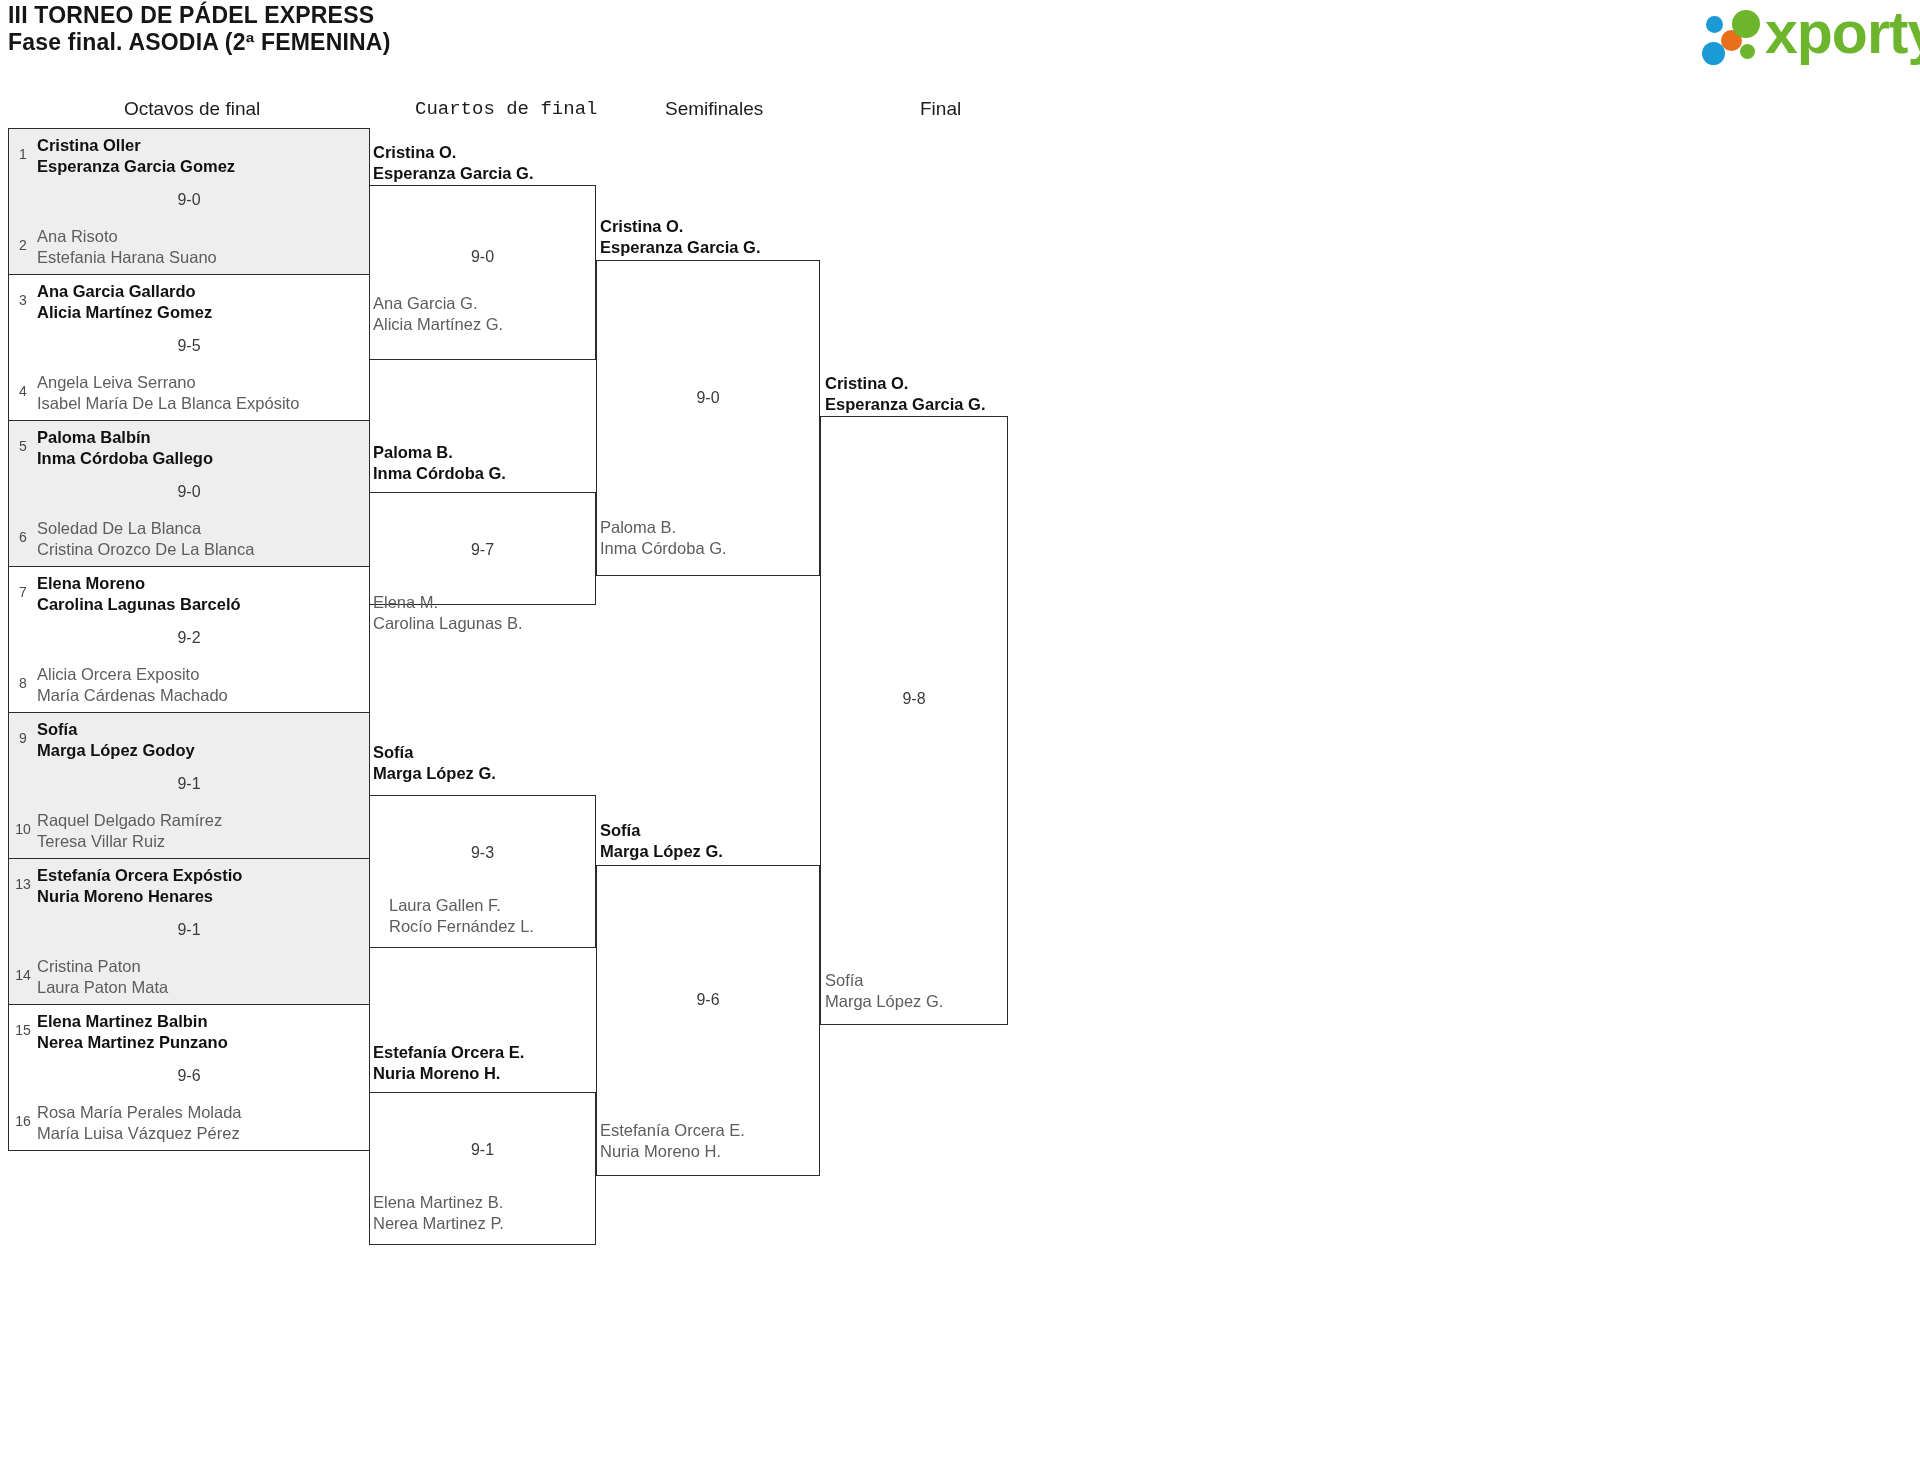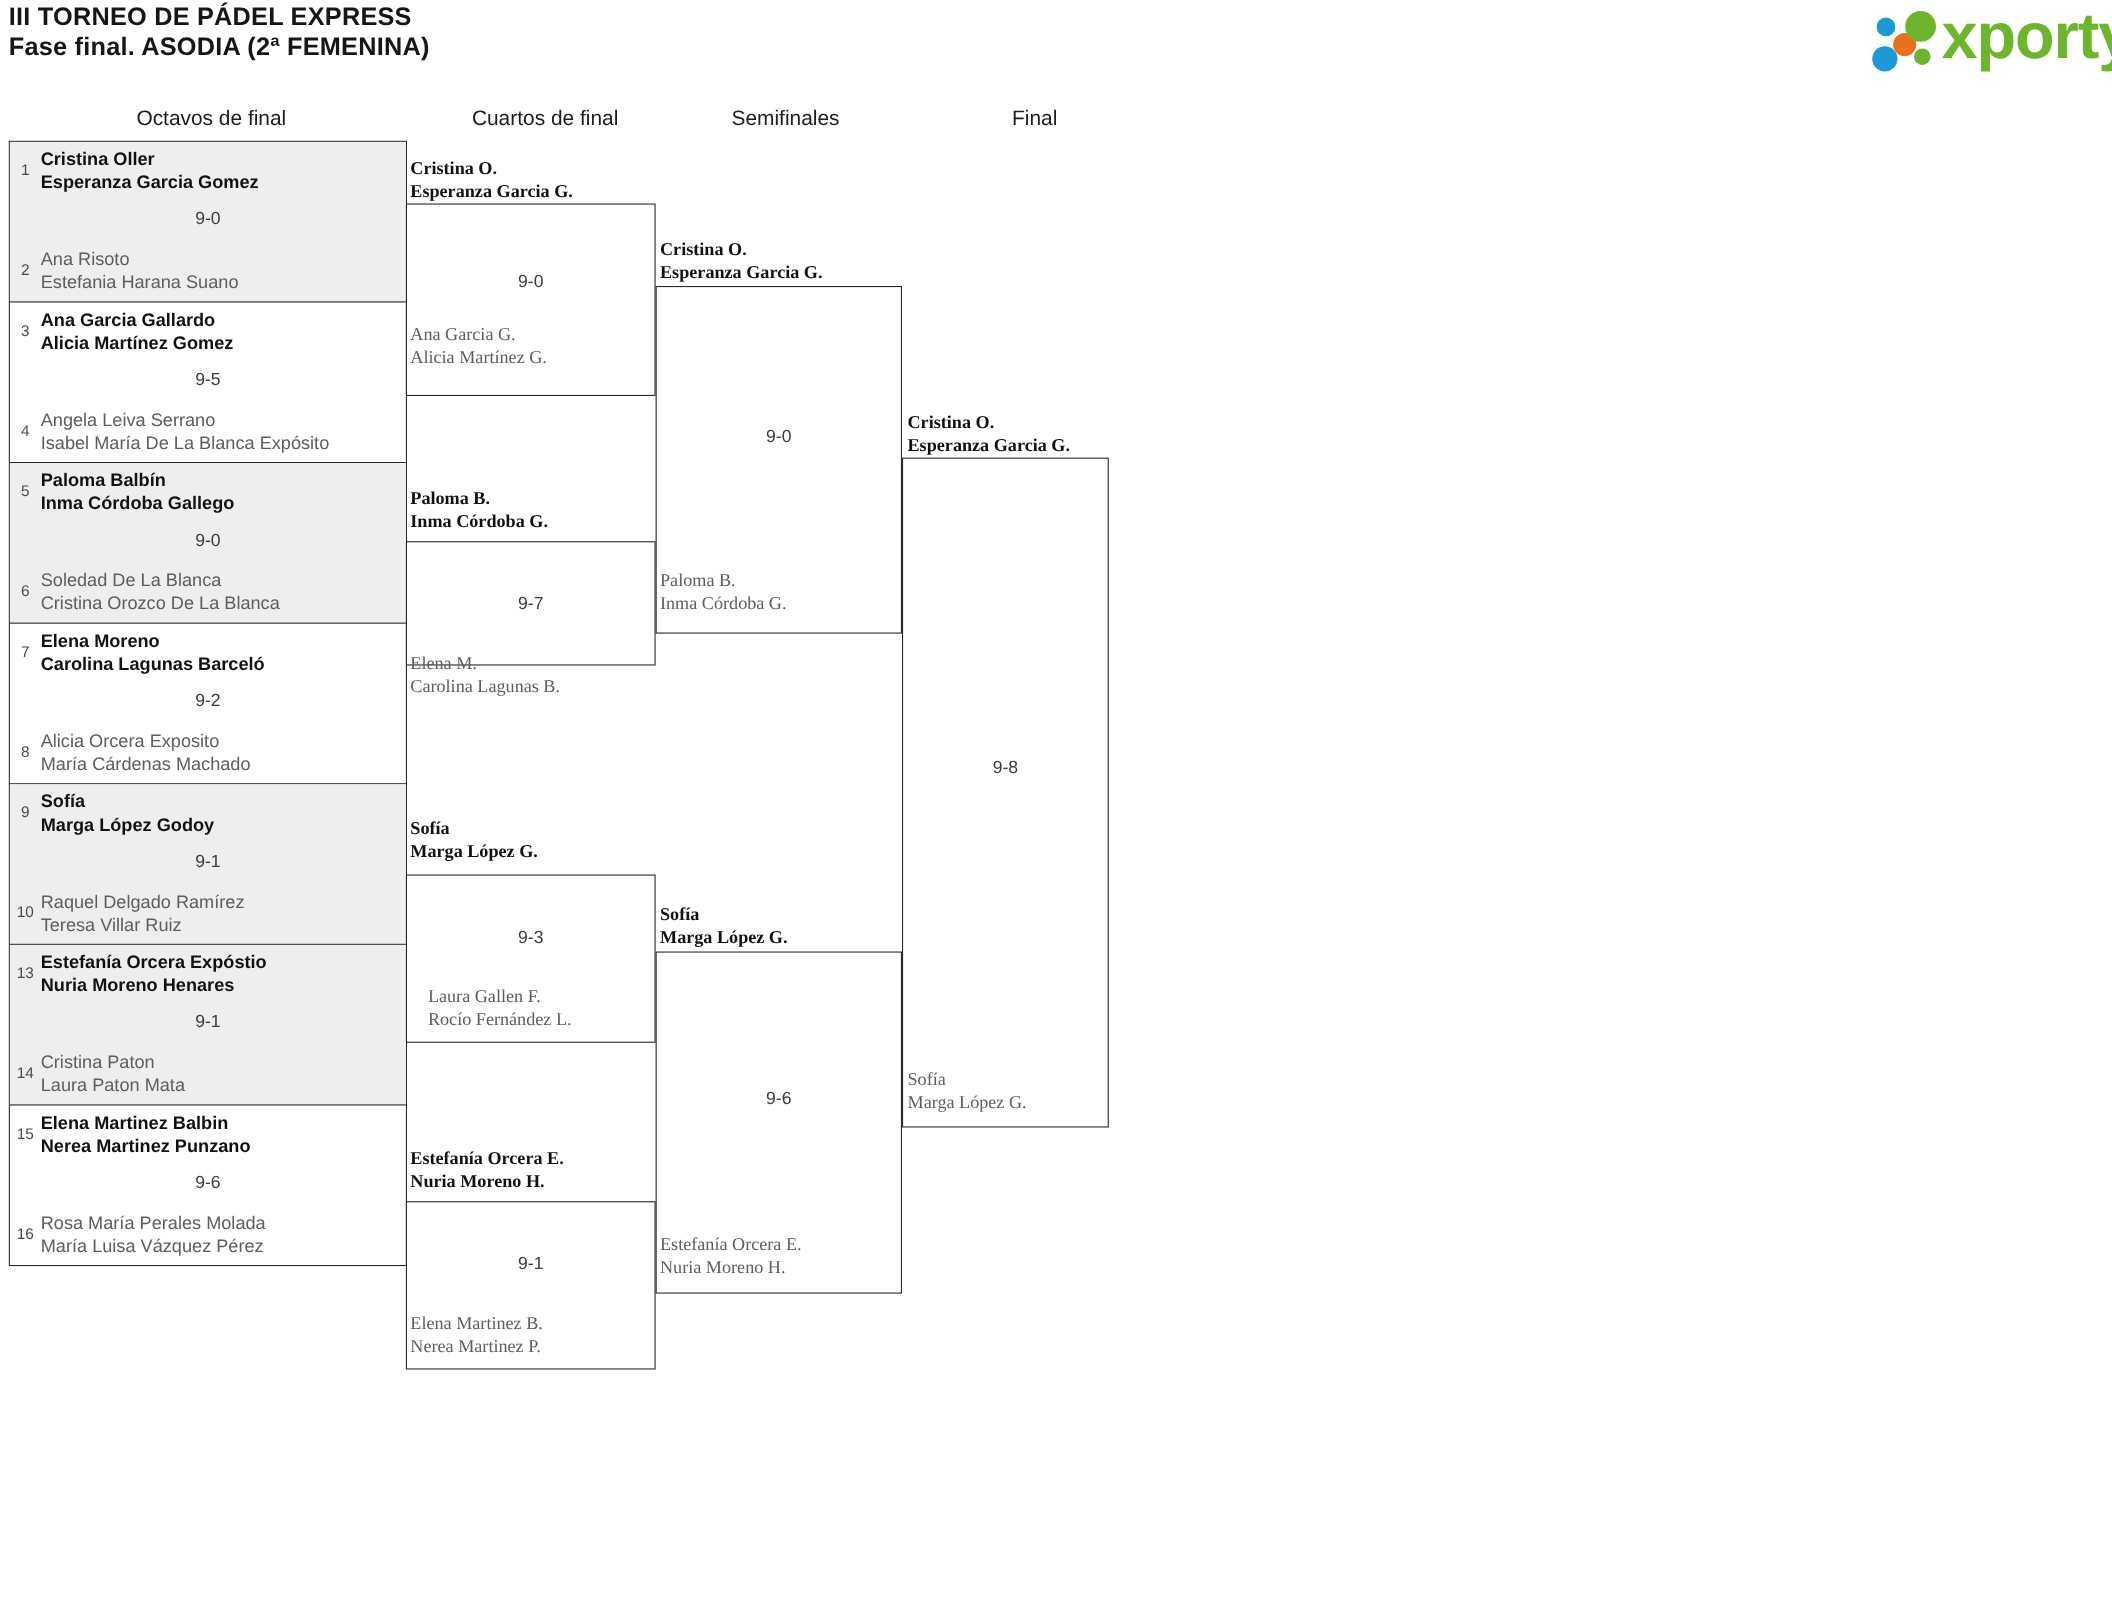--- a/index.html
+++ b/index.html
@@ -129,21 +129,20 @@
     width: 100%;
     text-align: center;
     font-size: 16px;
     color: #3b3b3b;
   }
 
   
   .adv {
     position: absolute;
     white-space: nowrap;
-    font-family: Liberation Serif, serif;
   }
   .adv div {
     font-size: 16.5px;
     line-height: 21px;
   }
   .adv.w div { font-weight: bold; color: #111111; }
   .adv.l div { font-weight: normal; color: #5d5d5d; }
 </style>
 </head>
 <body>
@@ -156,21 +155,21 @@
 <div id="brand-logo">
   <span class="logo-dot" style="left:4px;  top:8px;  width:17px; height:17px; background:#1b9ad6;"></span>
   <span class="logo-dot" style="left:19px; top:22px; width:21px; height:21px; background:#e8701a;"></span>
   <span class="logo-dot" style="left:0px;  top:34px; width:23px; height:23px; background:#1b9ad6;"></span>
   <span class="logo-dot" style="left:30px; top:2px;  width:28px; height:28px; background:#6cb52d;"></span>
   <span class="logo-dot" style="left:38px; top:36px; width:15px; height:15px; background:#6cb52d;"></span>
   <span class="wordmark">xporty</span>
 </div>
 
 <div class="round-heading" style="left:124px; top:98px;">Octavos de final</div>
-<div class="round-heading" style="left:429px; top:98px;">Cuartos de final</div>
+<div class="round-heading" style="left:415px; top:98px;font-family:Liberation Mono, monospace;">Cuartos de final</div>
 <div class="round-heading" style="left:665px; top:98px;">Semifinales</div>
 <div class="round-heading" style="left:920px; top:98px;">Final</div>
 
 <div id="round1">
 
   <div class="r1-match shaded">
     <div class="r1-team top winner">
       <span class="r1-seed">1</span>
       <div class="r1-names">
         <div>Cristina Oller</div>

